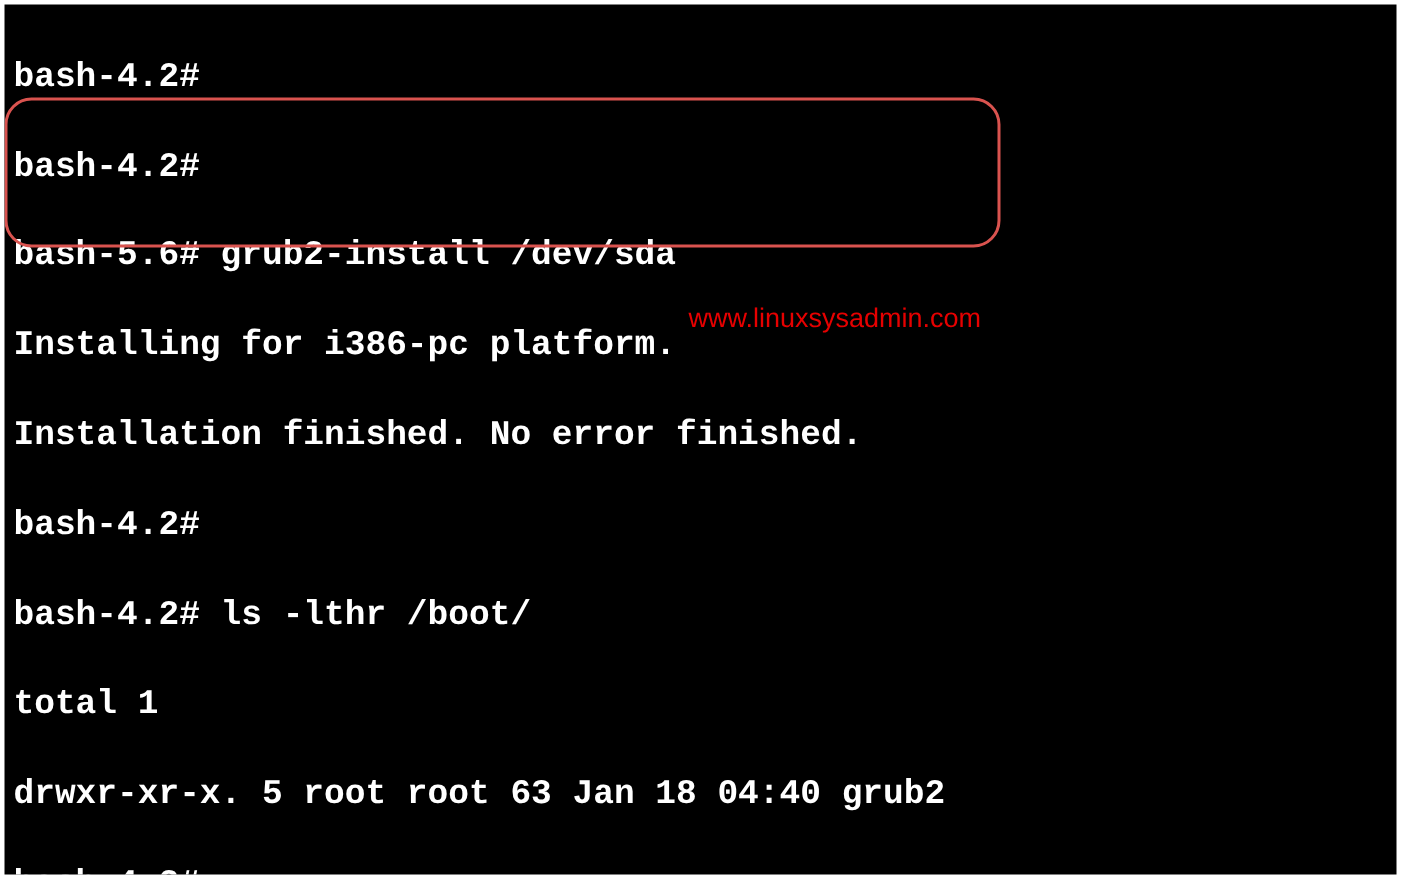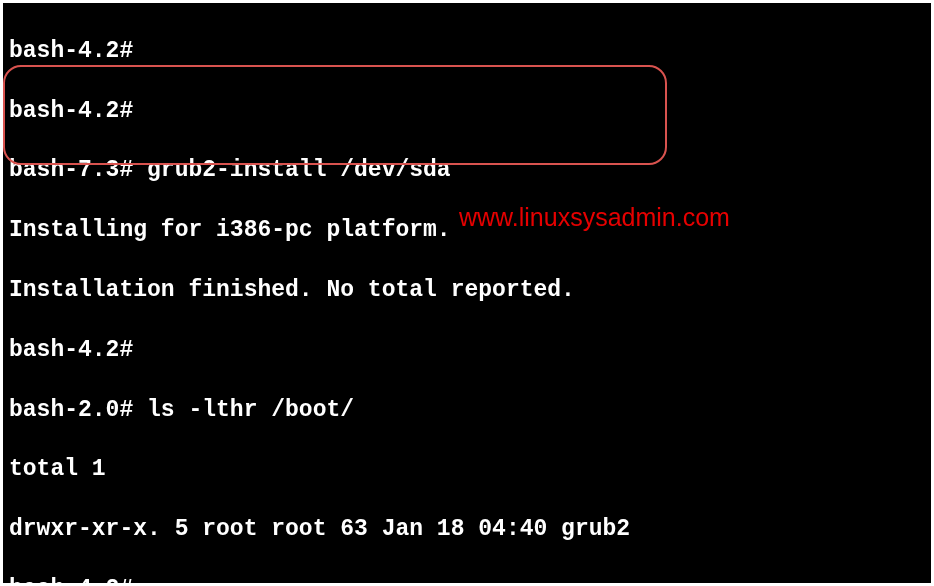--- a/index.html
+++ b/index.html
@@ -33,35 +33,35 @@
       border: 2px solid #d9534f;
       border-radius: 18px;
       pointer-events: none;
       z-index: 10;
     }
     .watermark {
       position: absolute;
       color: #e60000;
       font-family: 'Comic Sans MS', cursive, sans-serif;
       font-weight: normal;
-      font-size: 25px;
+      font-size: 18px;
       z-index: 11;
     }
   </style>
 </head>
 <body>
 
 <div class="terminal">
 <span class="line">bash-4.2#</span>
 <span class="line">bash-4.2#</span>
-<span class="line">bash-7.3# grub2-install /dev/sda</span>
+<span class="line">bash-5.6# grub2-install /dev/sda</span>
 <span class="line">Installing for i386-pc platform.</span>
-<span class="line">Installation finished. No total reported.</span>
+<span class="line">Installation finished. No error finished.</span>
 <span class="line">bash-4.2#</span>
-<span class="line">bash-2.0# ls -lthr /boot/</span>
+<span class="line">bash-4.2# ls -lthr /boot/</span>
 <span class="line">total 1</span>
 <span class="line">drwxr-xr-x. 5 root root 63 Jan 18 04:40 grub2</span>
 <span class="line">bash-4.2#</span>
 
 
 
 
 
 
 

